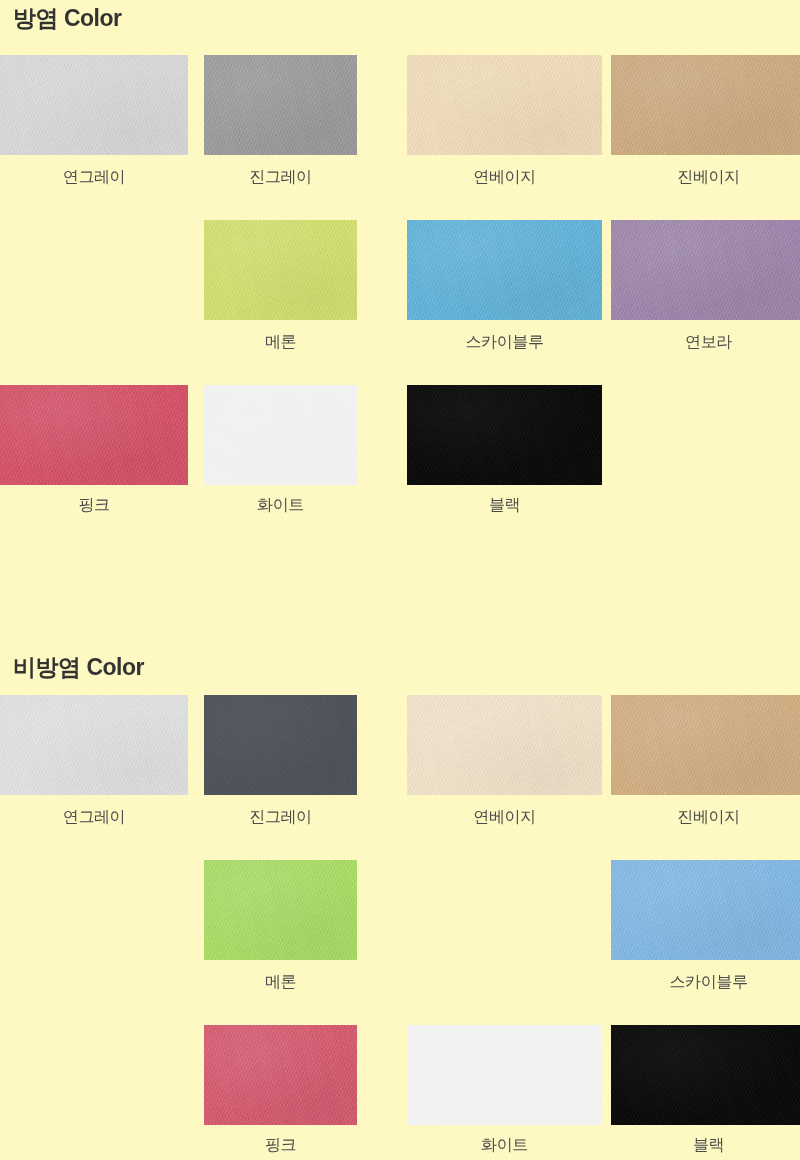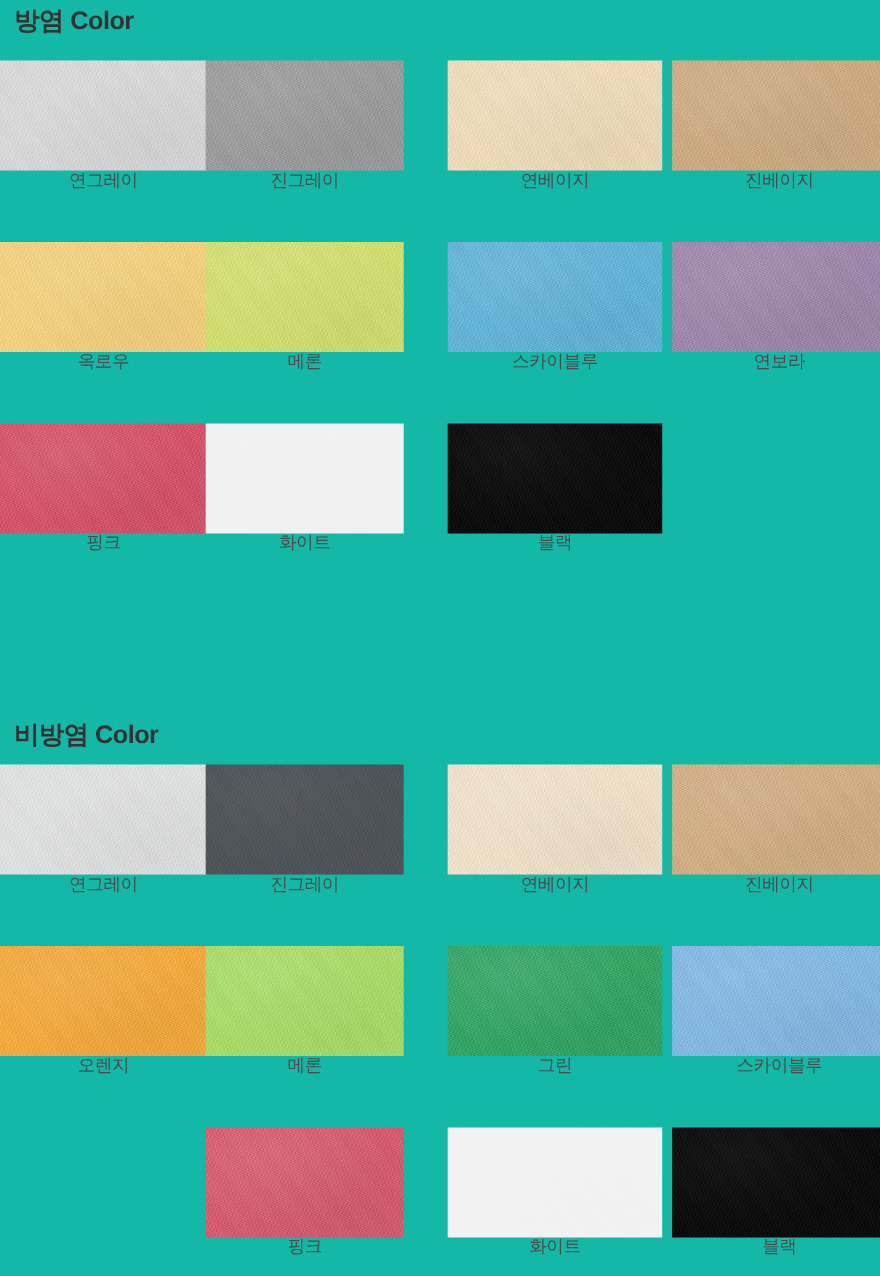--- a/index.html
+++ b/index.html
@@ -13,21 +13,21 @@
     height: 1160px;
     overflow: hidden;
     font-family: "Liberation Sans", "DejaVu Sans", sans-serif;
     position: relative;
   }
 
   .page {
     width: 800px;
     height: 1160px;
     position: relative;
-    background: #14b8a6;
+    background: #fef9c3;
   }
 
   
   .section-title {
     font-size: 23px;
     font-weight: bold;
     color: #333333;
     letter-spacing: -0.5px;
     line-height: 1;
     margin: 0;
@@ -47,21 +47,21 @@
     height: 145px;
     font-family: Liberation Mono, monospace;
   }
 
   .swatch-cell {
     position: absolute;
     top: 0;
     width: 188px;
   }
   .swatch-cell.c0 { left: 0px;   width: 188px; }
-  .swatch-cell.c1 { left: 187px; width: 180px; }
+  .swatch-cell.c1 { left: 204px; width: 153px; }
   .swatch-cell.c2 { left: 407px; width: 195px; }
   .swatch-cell.c3 { left: 611px; width: 195px; }
 
   .swatch-chip {
     height: 100px;
     width: 100%;
     position: relative;
     box-sizing: border-box;
     background-repeat: repeat;
   }
@@ -77,21 +77,21 @@
       repeating-linear-gradient(72deg, rgba(255,255,255,0.045) 0px, rgba(255,255,255,0.045) 2px, rgba(0,0,0,0.022) 2px, rgba(0,0,0,0.022) 3px),
       radial-gradient(ellipse at 30% 25%, rgba(255,255,255,0.10), rgba(0,0,0,0) 62%),
       radial-gradient(ellipse at 72% 78%, rgba(0,0,0,0.045), rgba(0,0,0,0) 60%);
     mix-blend-mode: normal;
     opacity: 0.9;
   }
   .swatch-chip.dark::after { opacity: 0.45; }
   .swatch-chip.flat::after { opacity: 0.10; }
 
   .swatch-label {
-    margin-top: 1px;
+    margin-top: 13px;
     text-align: center;
     font-size: 16px;
     color: #4b4b4b;
     line-height: 1.1;
     letter-spacing: -0.4px;
     white-space: nowrap;
   }
 
   
   #section-flame {
@@ -135,24 +135,20 @@
           <div class="swatch-chip" style="background-color: rgb(246, 224, 187);"></div>
           <div class="swatch-label">연베이지</div>
         </div>
         <div class="swatch-cell c3">
           <div class="swatch-chip" style="background-color: rgb(207, 171, 125);"></div>
           <div class="swatch-label">진베이지</div>
         </div>
       </div>
 
       <div class="swatch-row">
-        <div class="swatch-cell c0">
-          <div class="swatch-chip" style="background-color: rgb(250, 212, 122);"></div>
-          <div class="swatch-label">옥로우</div>
-        </div>
         <div class="swatch-cell c1">
           <div class="swatch-chip" style="background-color: rgb(214, 227, 106);"></div>
           <div class="swatch-label">메론</div>
         </div>
         <div class="swatch-cell c2">
           <div class="swatch-chip" style="background-color: rgb(91, 180, 221);"></div>
           <div class="swatch-label">스카이블루</div>
         </div>
         <div class="swatch-cell c3">
           <div class="swatch-chip" style="background-color: rgb(156, 131, 171);"></div>
@@ -196,32 +192,24 @@
           <div class="swatch-chip" style="background-color: rgb(247, 230, 204);"></div>
           <div class="swatch-label">연베이지</div>
         </div>
         <div class="swatch-cell c3">
           <div class="swatch-chip" style="background-color: rgb(212, 174, 127);"></div>
           <div class="swatch-label">진베이지</div>
         </div>
       </div>
 
       <div class="swatch-row">
-        <div class="swatch-cell c0">
-          <div class="swatch-chip" style="background-color: rgb(250, 169, 50);"></div>
-          <div class="swatch-label">오렌지</div>
-        </div>
         <div class="swatch-cell c1">
           <div class="swatch-chip" style="background-color: rgb(169, 224, 97);"></div>
           <div class="swatch-label">메론</div>
         </div>
-        <div class="swatch-cell c2">
-          <div class="swatch-chip" style="background-color: rgb(39, 164, 92);"></div>
-          <div class="swatch-label">그린</div>
-        </div>
         <div class="swatch-cell c3">
           <div class="swatch-chip" style="background-color: rgb(127, 185, 232);"></div>
           <div class="swatch-label">스카이블루</div>
         </div>
       </div>
 
       <div class="swatch-row last">
         <div class="swatch-cell c1">
           <div class="swatch-chip" style="background-color: rgb(217, 83, 106);"></div>
           <div class="swatch-label">핑크</div>

